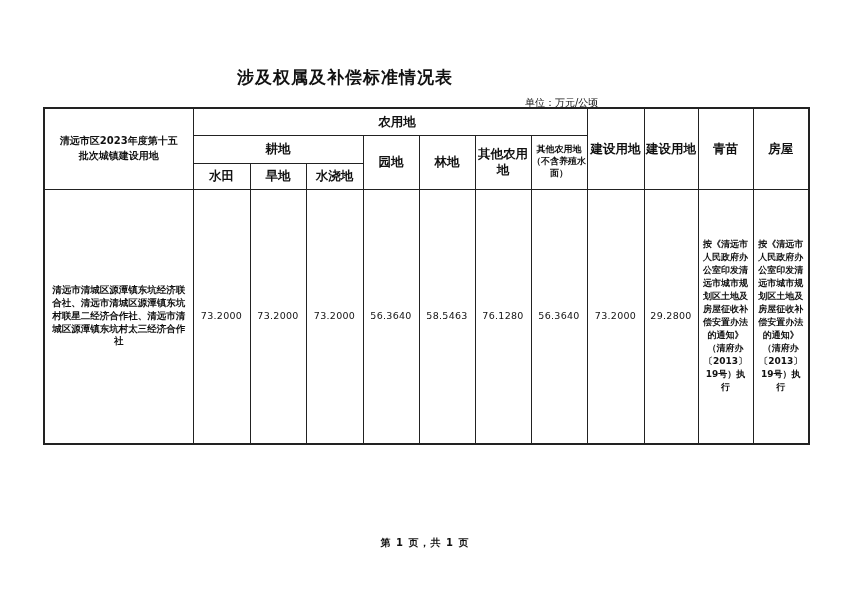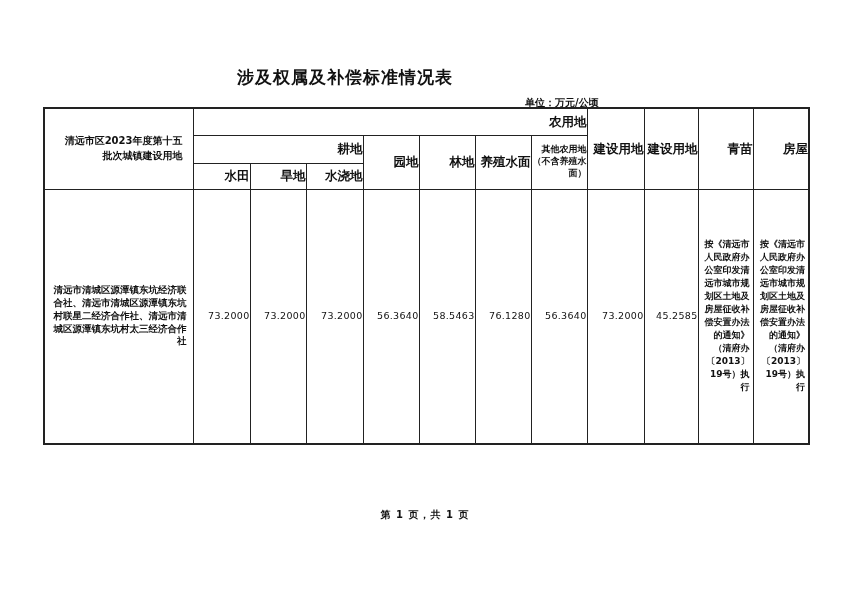--- a/index.html
+++ b/index.html
@@ -5,39 +5,39 @@
     html, body { margin: 0; padding: 0; }
     body {
       width: 850px; height: 598px; background: #ffffff; position: relative; overflow: hidden;
       font-family: "DejaVu Sans", "Liberation Sans", sans-serif; color: #111;
     }
     .title {
       position: absolute; left: 0; width: 690px; top: 66px; text-align: center;
       font-size: 17px; font-weight: bold; letter-spacing: 1px;
     }
     .unit {
-      position: absolute; left: 525px; top: 96px; font-size: 10px; font-weight: bold;
+      position: absolute; left: 525px; top: 96px; font-size: 10px; font-weight: normal;
     }
     table.main {
       position: absolute; left: 43px; top: 107px; width: 765px; height: 338px;
       border-collapse: collapse; table-layout: fixed;
       border: 2px solid #222;
     }
     table.main td {
-      border: 1.3px solid #222; text-align: right; vertical-align: middle;
+      border: 1.3px solid #222; text-align: center; vertical-align: middle;
       padding: 0; font-weight: bold; font-size: 12.5px; line-height: 1.25;
     }
     .h-small { font-size: 9px !important; line-height: 1.3 !important; }
     .h-desc { font-size: 10px !important; line-height: 1.45 !important; padding: 0 10px !important; }
     .cell-num { font-size: 9.5px !important; font-weight: normal !important; letter-spacing: 0.3px; }
     .cell-desc { font-size: 9.5px !important; line-height: 1.35 !important; padding: 12px 6px !important; }
     .cell-policy { font-size: 9px !important; line-height: 1.45 !important; padding: 0 3px !important; }
     .h-top-left { text-align: left; padding-left: 14px !important; }
     .footer {
-      position: absolute; left: 0; width: 850px; top: 508px; text-align: center;
+      position: absolute; left: 0; width: 850px; top: 536px; text-align: center;
       font-size: 10px; font-weight: bold; letter-spacing: 1px;
     }
   </style>
 </head>
 <body>
 
 <div class="title">涉及权属及补偿标准情况表</div>
 <div class="unit">单位：万元/公顷</div>
 
 <table class="main">
@@ -61,38 +61,38 @@
     <td colspan="7" class="h-top-left">农用地</td>
     <td rowspan="3">建设用地</td>
     <td rowspan="3">建设用地</td>
     <td rowspan="3">青苗</td>
     <td rowspan="3">房屋</td>
   </tr>
   <tr style="height:28px">
     <td colspan="3">耕地</td>
     <td rowspan="2">园地</td>
     <td rowspan="2">林地</td>
-    <td rowspan="2">养殖水面</td>
+    <td rowspan="2">其他农用地</td>
     <td rowspan="2" class="h-small">其他农用地（不含养殖水面）</td>
   </tr>
   <tr style="height:26px">
     <td>水田</td>
     <td>旱地</td>
     <td>水浇地</td>
   </tr>
   <tr>
     <td class="cell-desc">清远市清城区源潭镇东坑经济联合社、清远市清城区源潭镇东坑村联星二经济合作社、清远市清城区源潭镇东坑村太三经济合作社</td>
     <td class="cell-num">73.2000</td>
     <td class="cell-num">73.2000</td>
     <td class="cell-num">73.2000</td>
     <td class="cell-num">56.3640</td>
     <td class="cell-num">58.5463</td>
     <td class="cell-num">76.1280</td>
     <td class="cell-num">56.3640</td>
     <td class="cell-num">73.2000</td>
-    <td class="cell-num">45.2585</td>
+    <td class="cell-num">29.2800</td>
     <td class="cell-policy">按《清远市人民政府办公室印发清远市城市规划区土地及房屋征收补偿安置办法的通知》（清府办〔2013〕19号）执行</td>
     <td class="cell-policy">按《清远市人民政府办公室印发清远市城市规划区土地及房屋征收补偿安置办法的通知》（清府办〔2013〕19号）执行</td>
   </tr>
 </tbody>
   </table>
 
 <div class="footer">第 1 页，共 1 页</div>
 
 </body></html>

